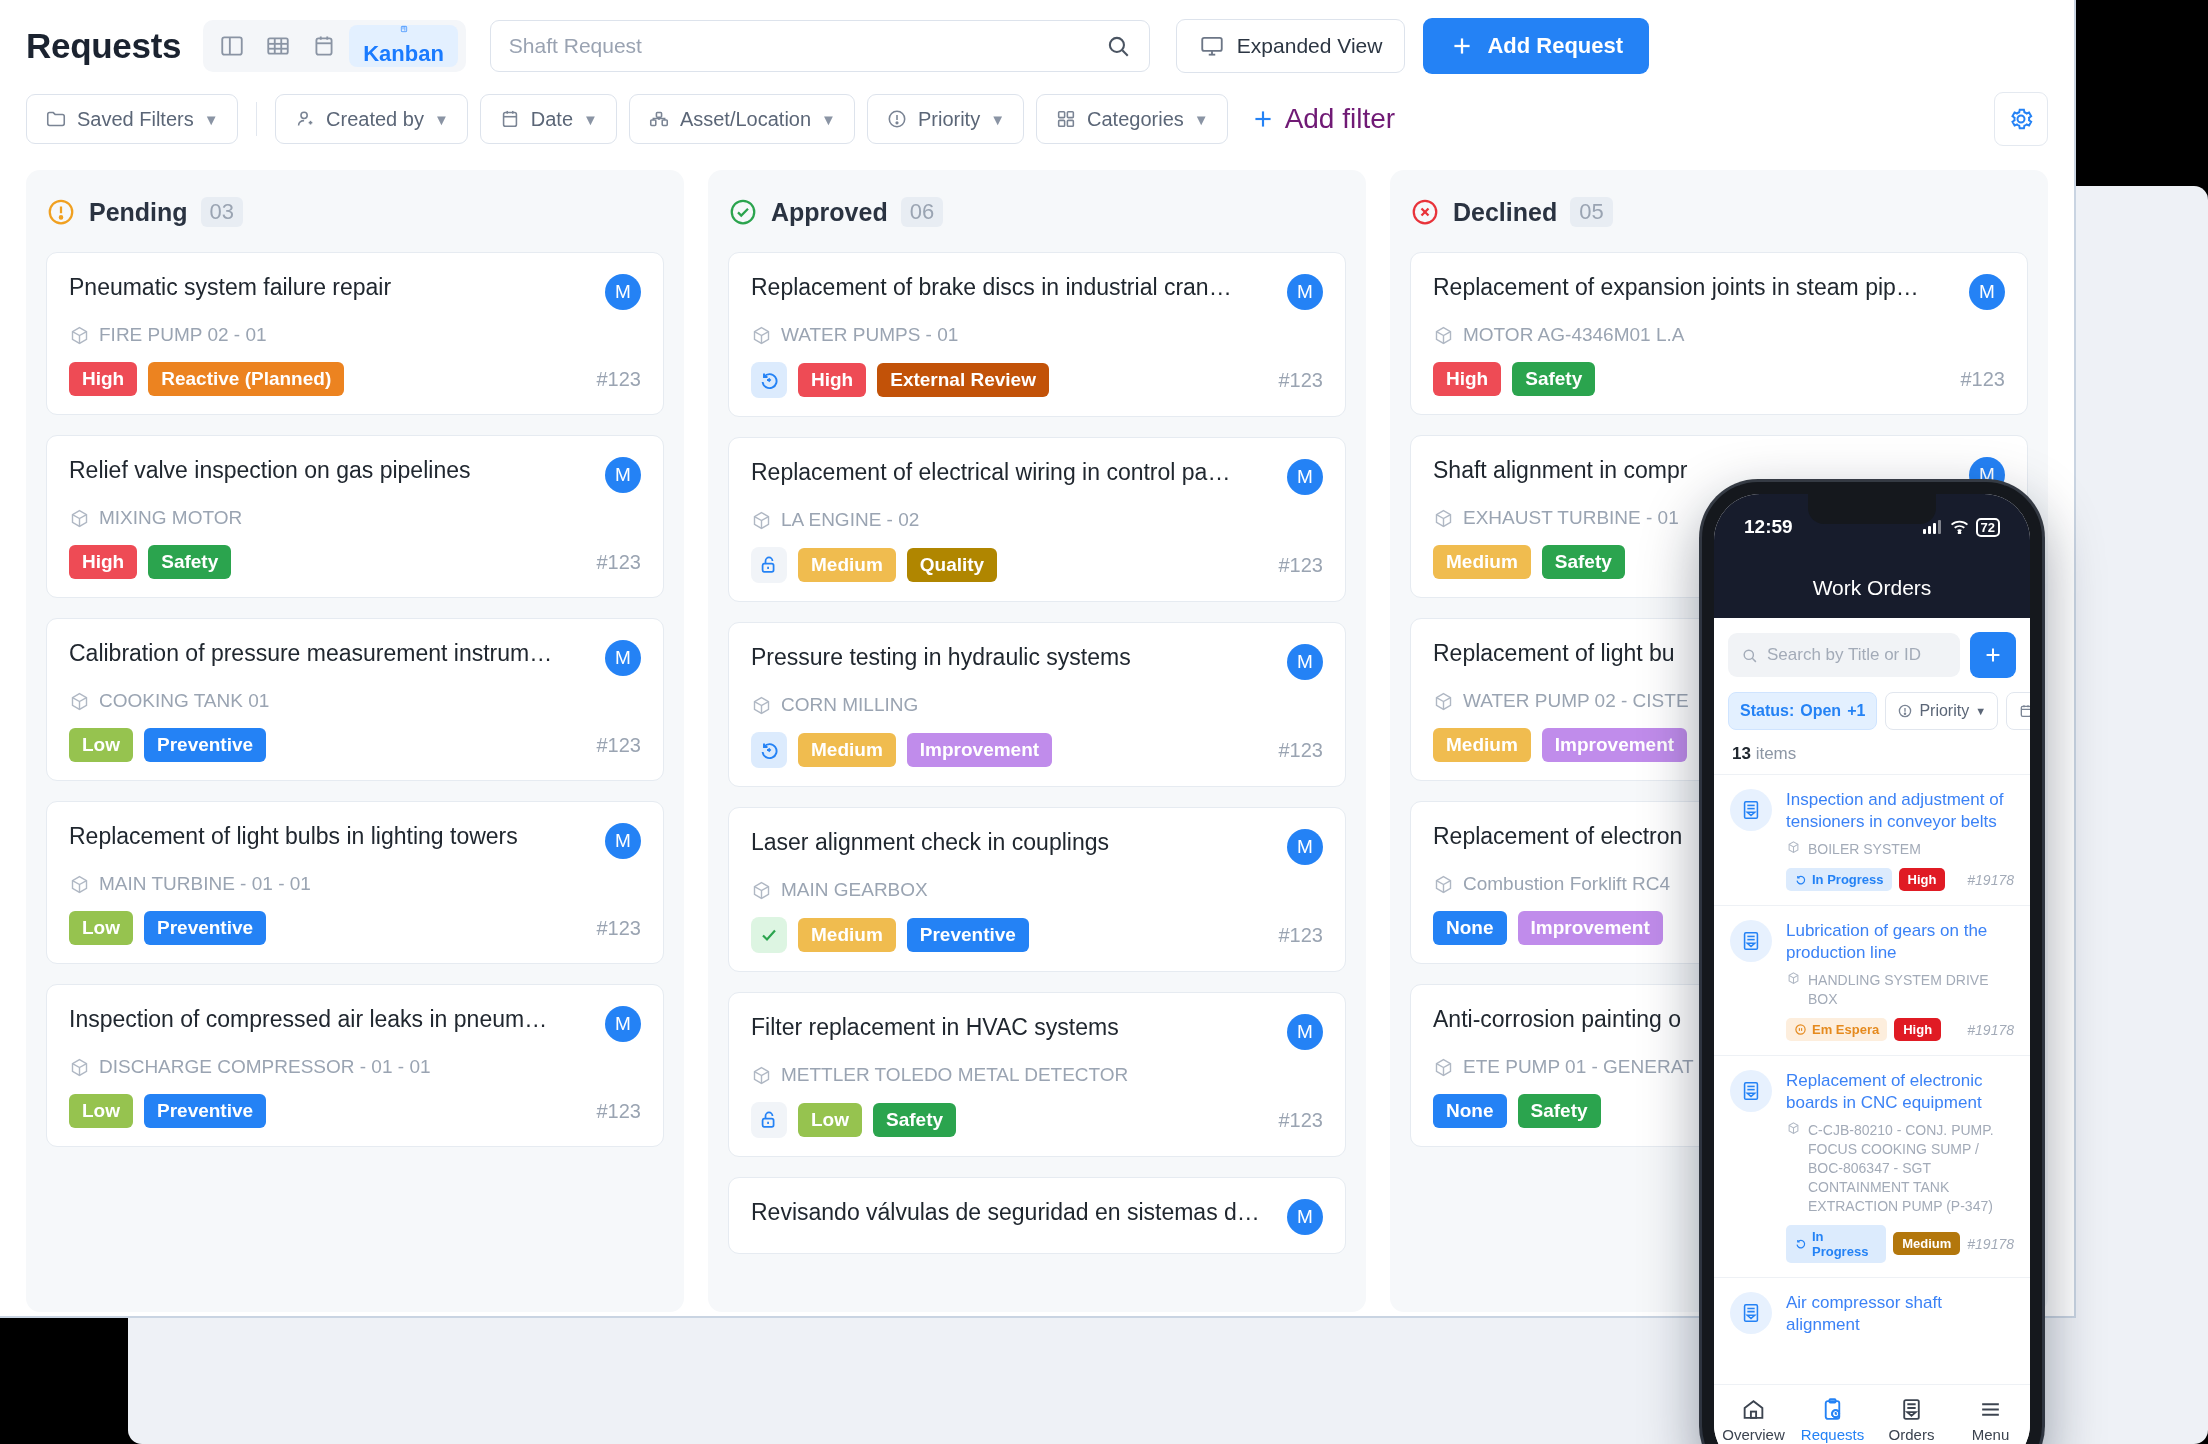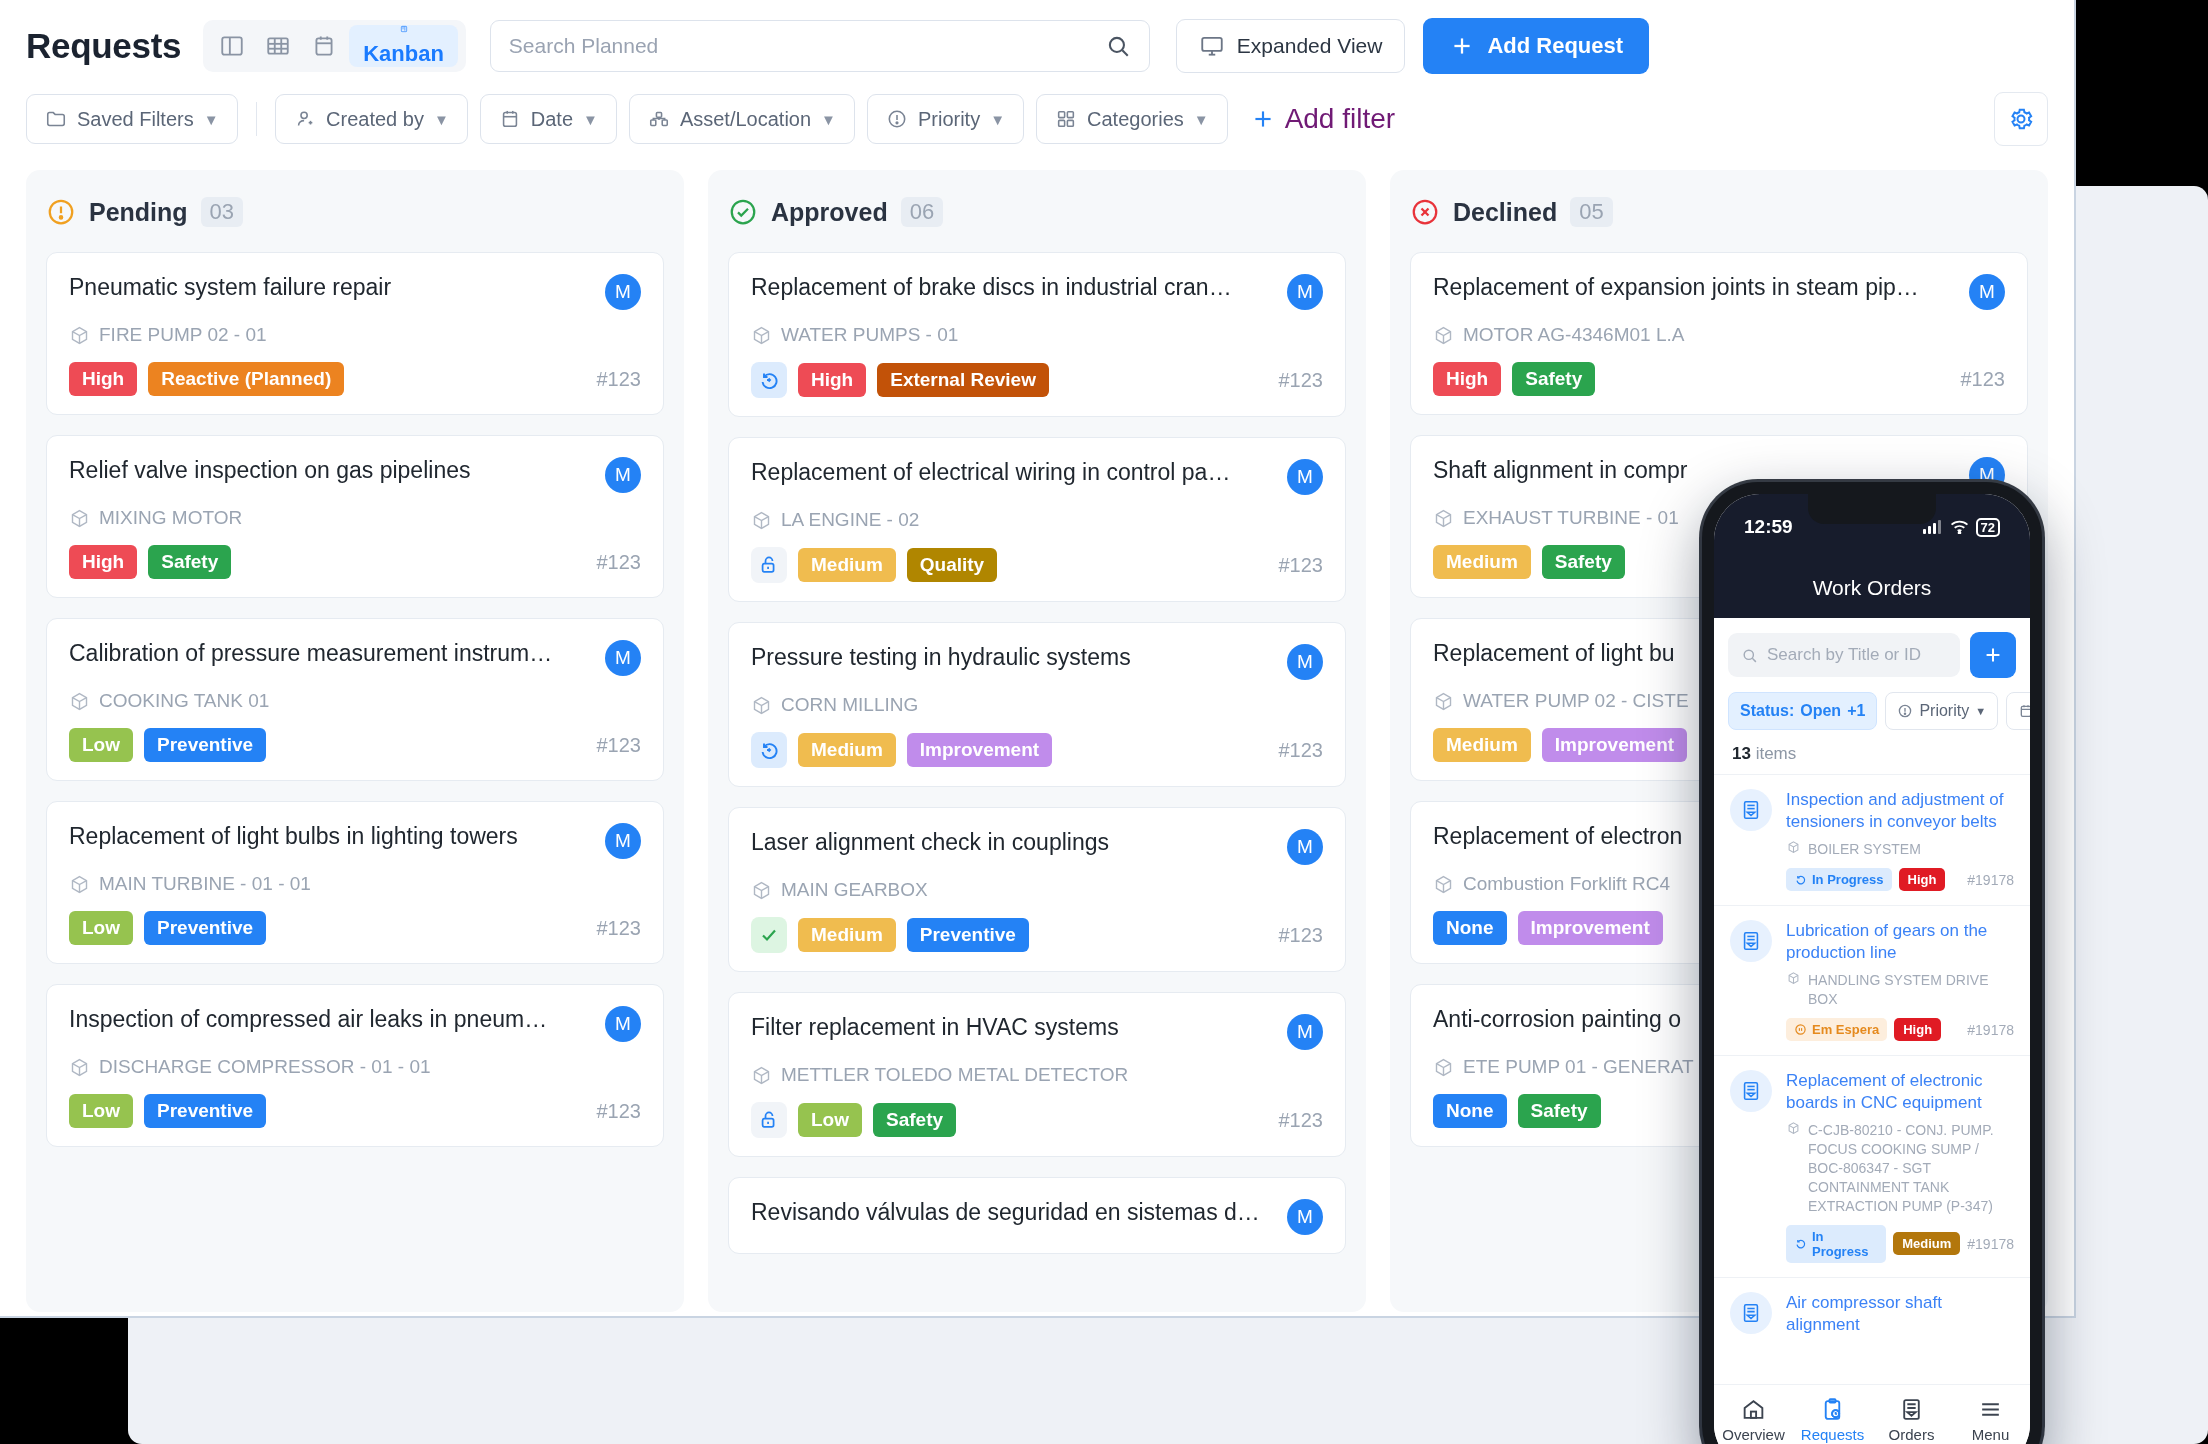--- a/index.html
+++ b/index.html
@@ -195,21 +195,21 @@
     font-size: 14px; color: #a3abb8; line-height: 1.35;
   }
   .wo-tags { display: flex; align-items: center; gap: 7px; margin-top: 9px; }
   .wo-status {
     background: #dcebfd; color: #2482f5; border-radius: 5px;
     padding: 4px 8px; font-size: 13px; font-weight: 700;
     display: flex; align-items: center; gap: 5px;
   }
   .wo-status.wait { background: #fdeedd; color: #e58a1e; }
   .wo-prio { border-radius: 5px; padding: 4px 9px; font-size: 13px; font-weight: 700; color: #fff; }
-  .wo-id { margin-left: auto; font-size: 14px; color: #a3abb8; }
+  .wo-id { margin-left: auto; font-size: 14px; color: #a3abb8; font-style: italic; }
   .tabbar {
     position: absolute; bottom: 0; left: 0; right: 0; height: 86px;
     background: #fff; border-top: 1px solid #eef1f5;
     display: flex; align-items: flex-start; padding-top: 12px;
   }
   .tab { flex: 1; display: flex; flex-direction: column; align-items: center; gap: 4px; color: #3c4450; }
   .tab.active { color: #2482f5; }
   .tab span.lbl { font-size: 15px; }
   svg { display: block; }
 </style>
@@ -252,21 +252,21 @@
           <svg width="26" height="26" viewBox="0 0 24 24" fill="none" stroke="currentColor" stroke-width="1.9">
             <rect x="4" y="4" width="16" height="16" rx="2"></rect>
               <line x1="9" y1="4" x2="9" y2="13"></line>
               <line x1="14.5" y1="4" x2="14.5" y2="17"></line>
           </svg>
           <span>Kanban</span>
         </div>
       </div>
 
       <div class="searchbox">
-        <span class="sb-text">Search Planned</span>
+        <span class="sb-text">Shaft Request</span>
         <span>
           <svg width="26" height="26" viewBox="0 0 24 24" fill="none" stroke="#4a5462" stroke-width="1.9">
             <circle cx="11" cy="11" r="6.5"></circle>
               <line x1="16" y1="16" x2="21" y2="21"></line>
           </svg>
         </span>
       </div>
 
       <div class="btn-outline">
         <span>

